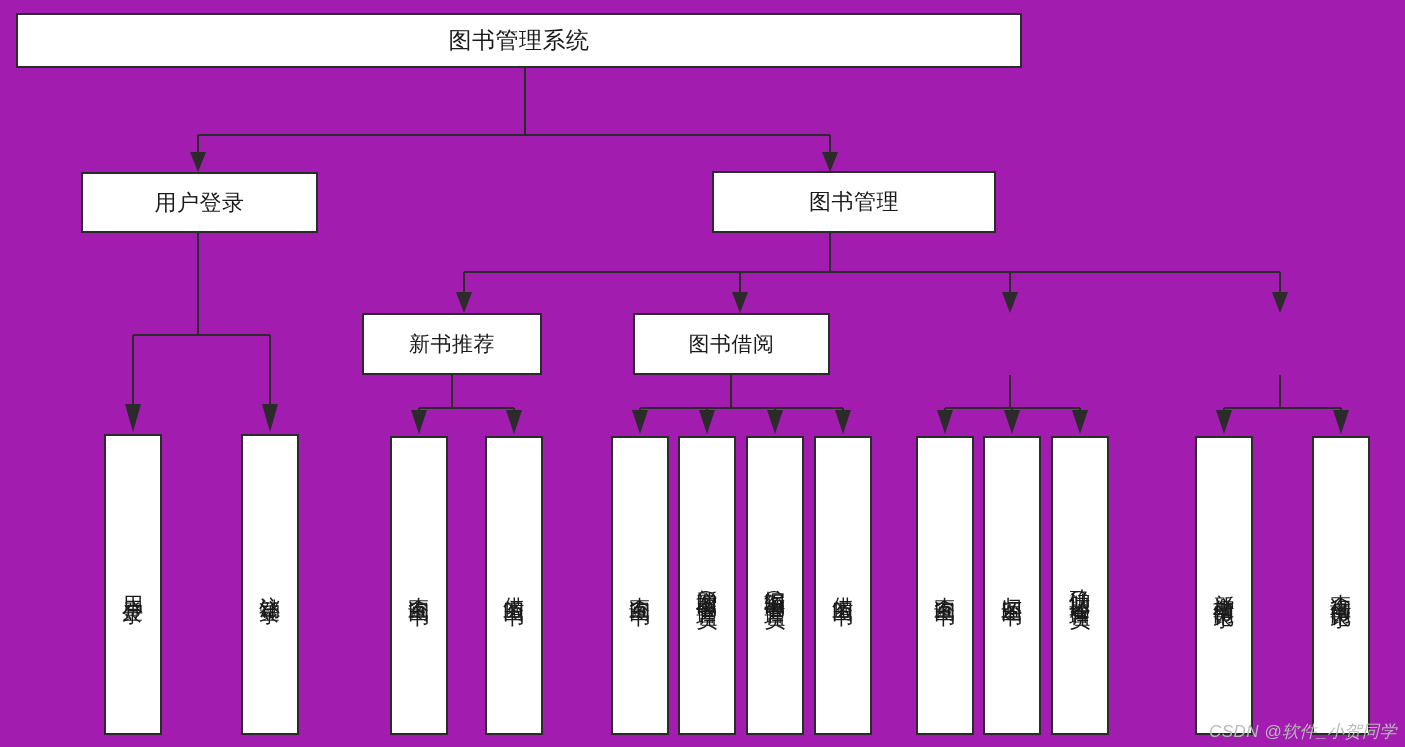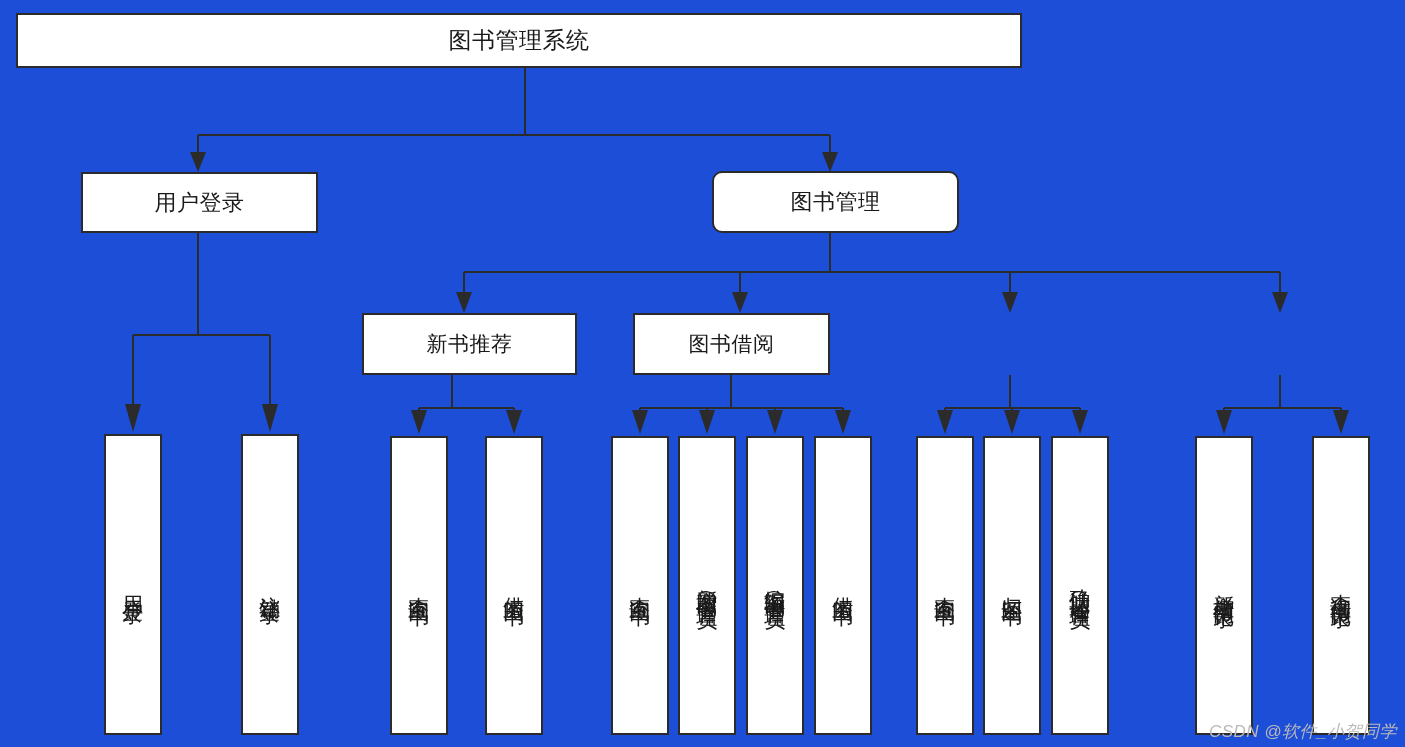--- a/index.html
+++ b/index.html
@@ -7,21 +7,21 @@
     padding: 0;
     background: #ffffff;
   }
   body {
     font-family: "Liberation Sans", "DejaVu Sans", sans-serif;
   }
   #diagram-root {
     position: relative;
     width: 1405px;
     height: 747px;
-    background: #1d4ed8;
+    background: #a21caf;
     overflow: hidden;
   }
   svg#tree-svg {
     position: absolute;
     left: 0;
     top: 0;
     width: 1405px;
     height: 747px;
   }
   .node-box {
@@ -157,25 +157,25 @@
   </svg>
 
   <div class="node-box root" style="left:16px; top:13px; width:1006px; height:55px;">
     <span class="node-label">图书管理系统</span>
   </div>
 
   <div class="node-box level1" style="left:81px; top:172px; width:237px; height:61px;">
     <span class="node-label">用户登录</span>
   </div>
 
-  <div class="node-box level1" style="left:712px; top:171px; width:247px; height:62px;border-radius:10px;">
+  <div class="node-box level1" style="left:712px; top:171px; width:284px; height:62px;">
     <span class="node-label">图书管理</span>
   </div>
 
-  <div class="node-box level2" style="left:362px; top:313px; width:215px; height:62px;">
+  <div class="node-box level2" style="left:362px; top:313px; width:180px; height:62px;">
     <span class="node-label">新书推荐</span>
   </div>
 
   <div class="node-box level2" style="left:633px; top:313px; width:197px; height:62px;">
     <span class="node-label">图书借阅</span>
   </div>
 
 
 
   <div class="leaf-box" style="left:104px; top:434px; width:58px; height:301px;">

